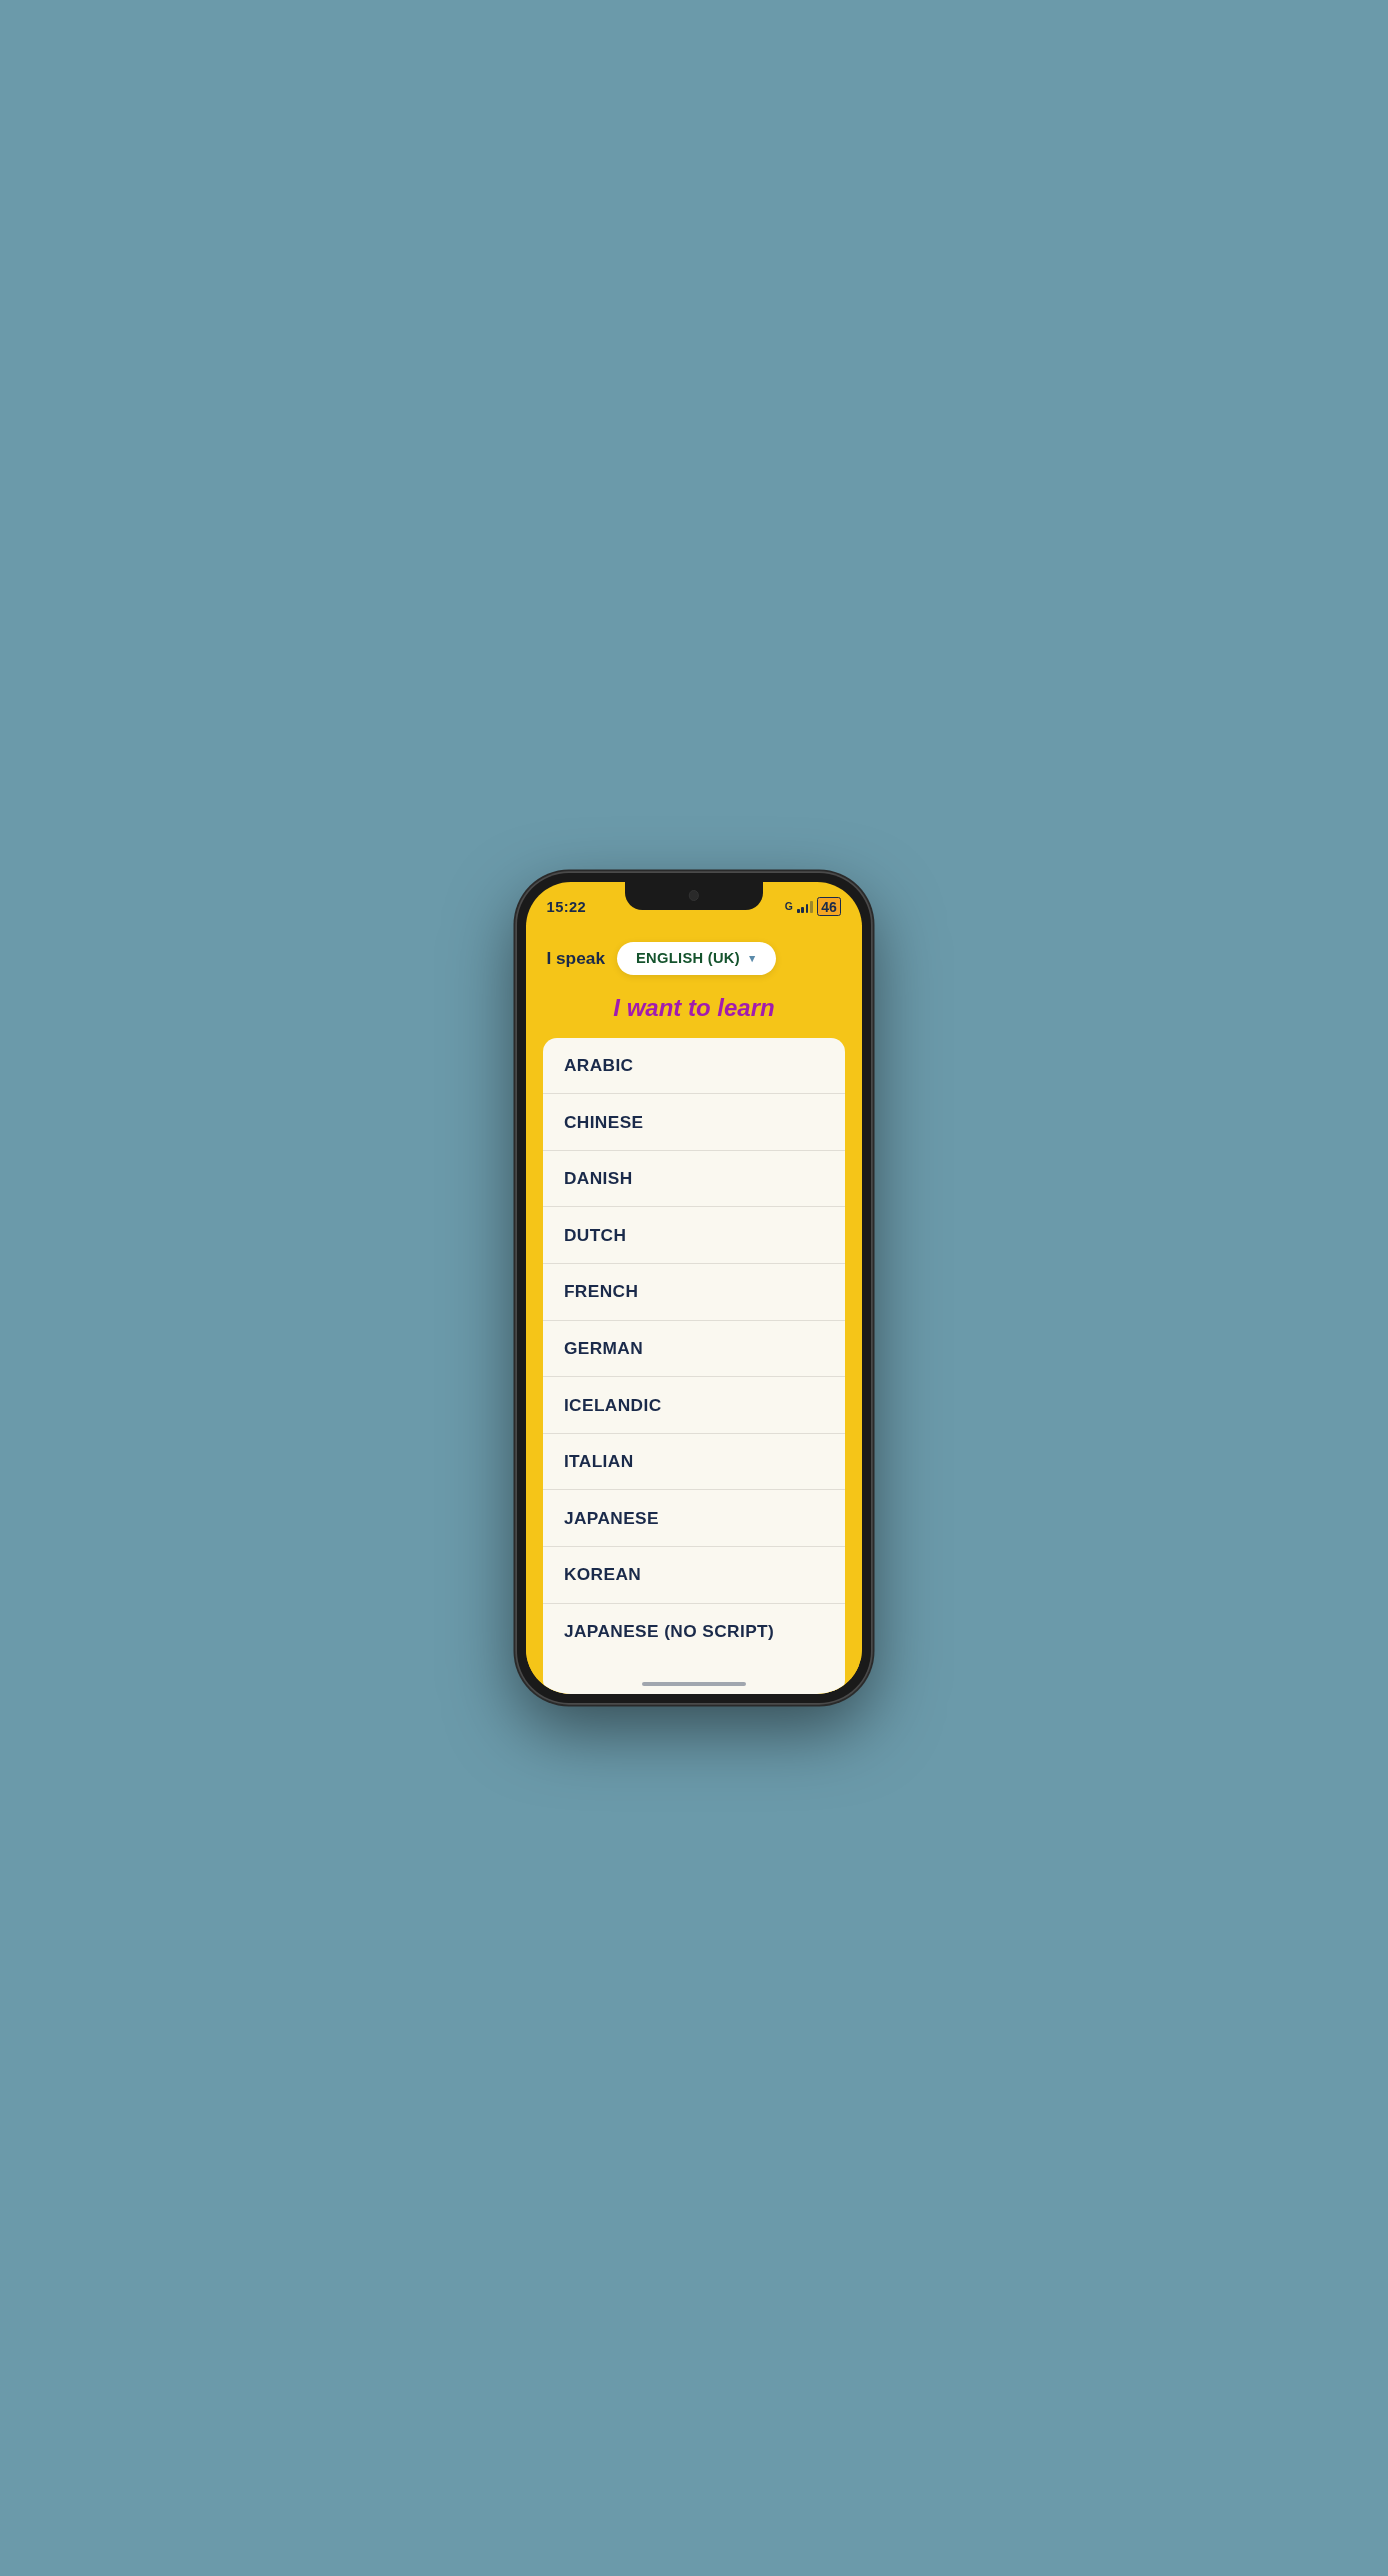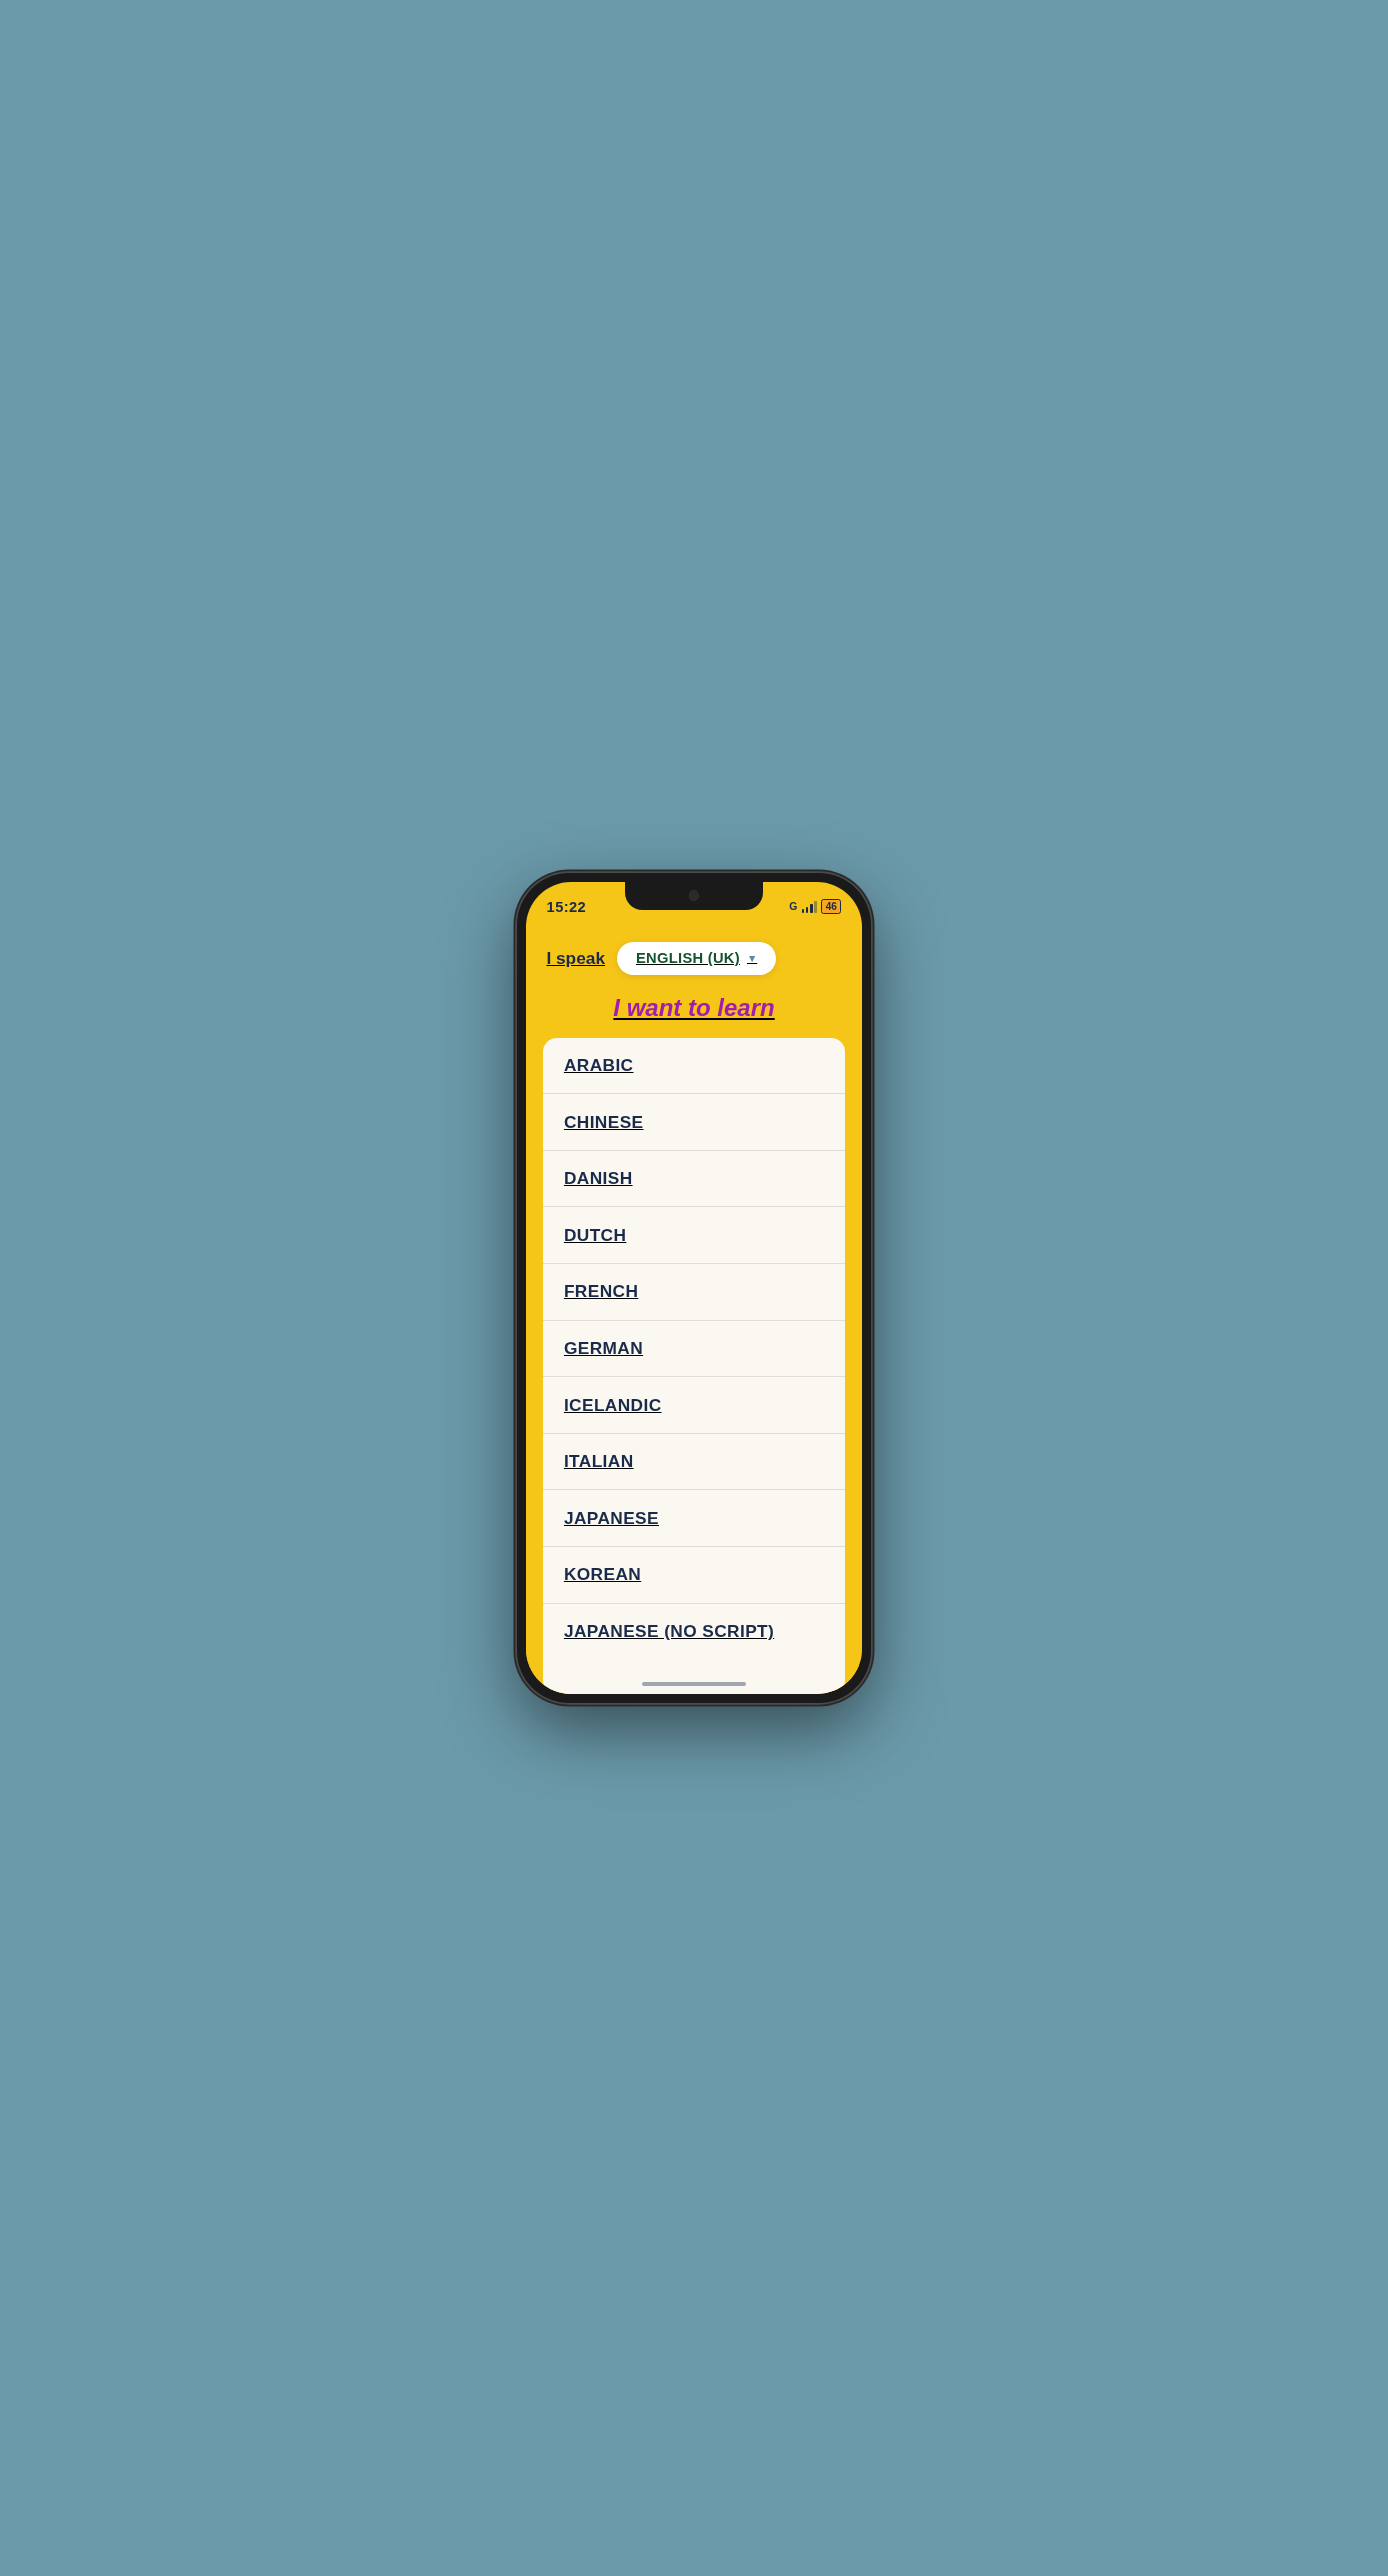--- a/index.html
+++ b/index.html
@@ -131,21 +131,20 @@
       position: absolute;
       top: 43px;
       left: 0;
       right: 0;
       bottom: 0;
       background: #f5c518;
       display: flex;
       flex-direction: column;
       align-items: center;
       padding: 17.3px 17.3px 0;
-      text-decoration: underline;
     }
 
     
     .lang-selector-row {
       display: flex;
       align-items: center;
       gap: 12px;
       margin-bottom: 19px;
       align-self: flex-start;
       padding-left: 3.5px;
@@ -236,21 +235,21 @@
 
     .g-text {
       font-size: 10.4px;
       font-weight: 700;
       color: #1a2a4a;
     }
 
     .battery-number {
       background: #f5a623;
       color: #1a2a4a;
-      font-size: 10px;
+      font-size: 14px;
       font-weight: 800;
       padding: 0.9px 3.5px;
       border-radius: 2.6px;
       border: 1.3px solid #1a2a4a;
     }
   </style>
 </head>
 <body>
 
 <div class="phone-outer">

